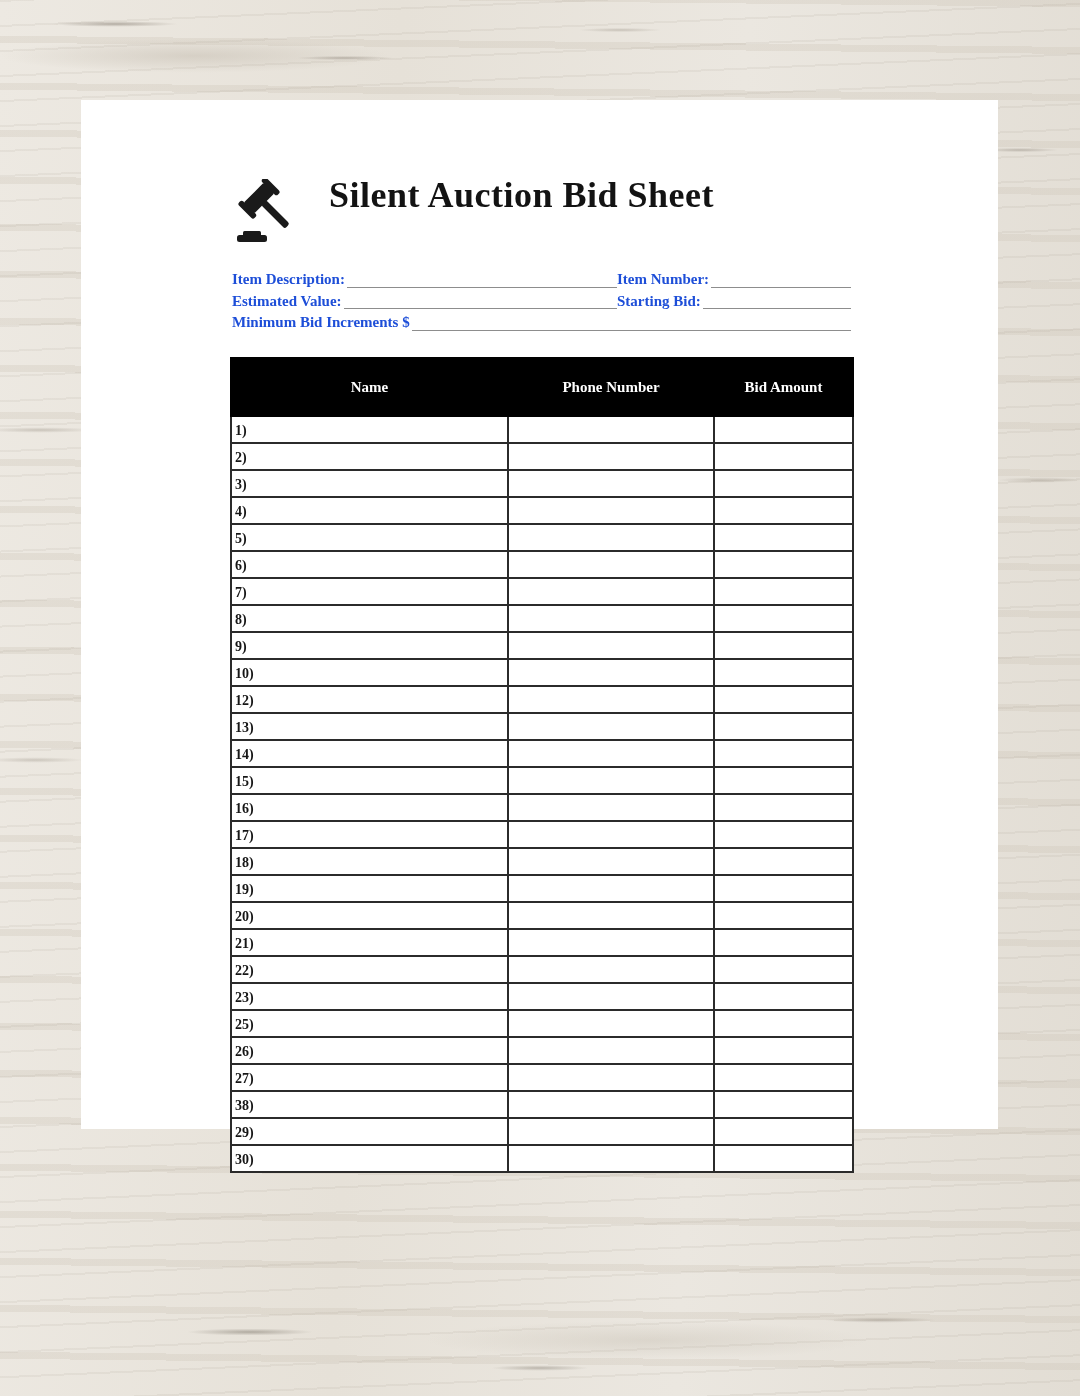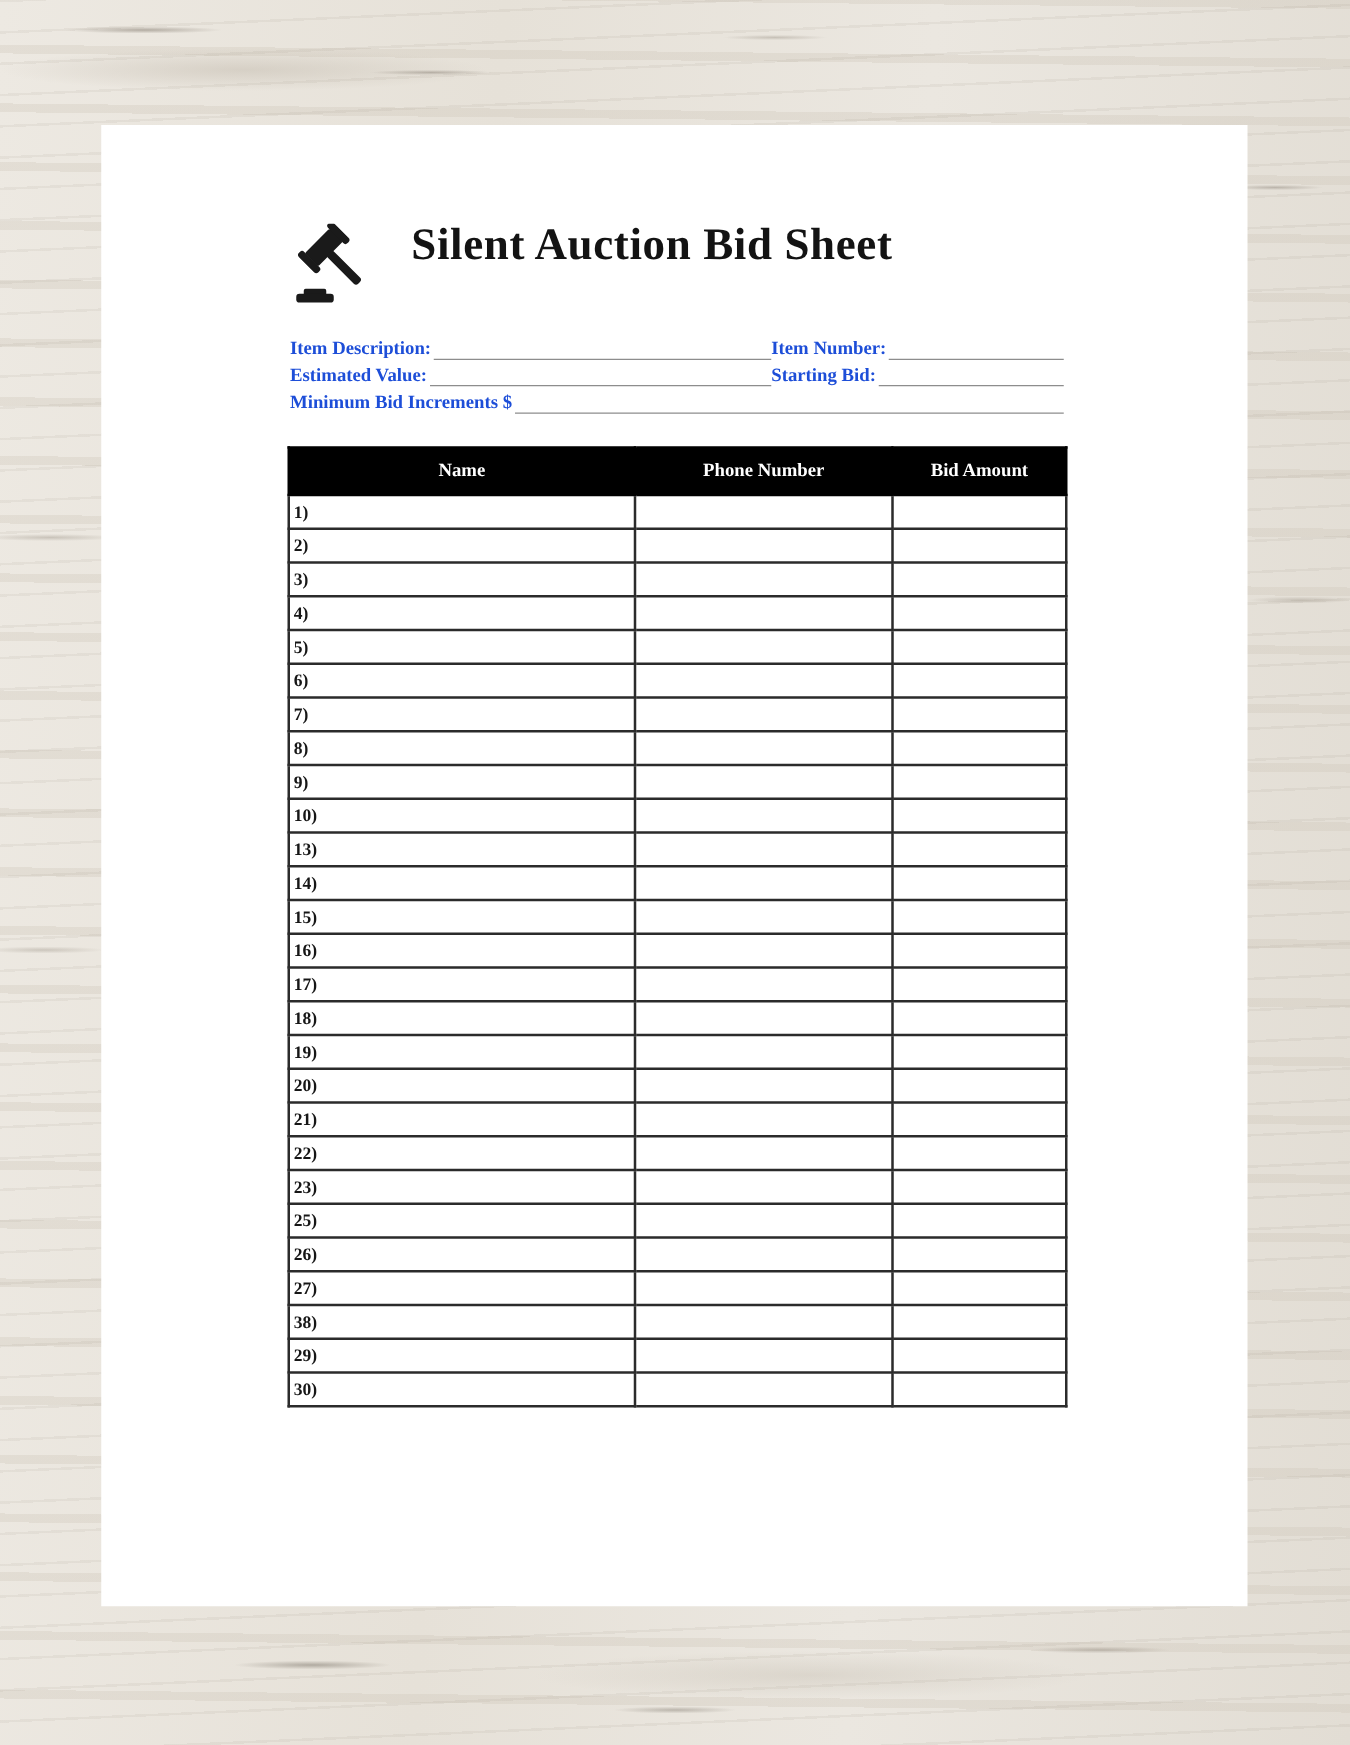--- a/index.html
+++ b/index.html
@@ -18,21 +18,21 @@
       radial-gradient(ellipse 90px 5px at 250px 1332px, rgba(100,92,80,.42), transparent 70%),
       radial-gradient(ellipse 70px 4px at 540px 1368px, rgba(100,92,80,.35), transparent 70%),
       radial-gradient(ellipse 80px 4px at 880px 1320px, rgba(110,100,88,.32), transparent 70%),
       radial-gradient(ellipse 300px 26px at 18% 4%,   rgba(185,176,162,.40), transparent 65%),
       radial-gradient(ellipse 340px 30px at 60% 96%,  rgba(190,182,168,.35), transparent 65%),
       repeating-linear-gradient(177.5deg, rgba(150,140,125,.10) 0 2px, rgba(0,0,0,0) 2px 25px),
       repeating-linear-gradient(180.6deg, rgba(206,198,185,.33) 0 7px, rgba(0,0,0,0) 7px 47px),
       linear-gradient(93deg, #ede9e2 0%, #e6e1d8 35%, #ebe7e0 65%, #e2ddd4 100%);
   }
   .sheet {
-    position: absolute; left: 81px; top: 100px; width: 917px; height: 1185px;
+    position: absolute; left: 81px; top: 100px; width: 917px; height: 1029px;
     background: #ffffff;
   }
   .gavel {
     position: absolute; left: 154px; top: 79px; width: 56px; height: 66px;
   }
   .gavel svg { width: 100%; height: 100%; }
   .title {
     position: absolute; left: 248px; top: 74px; margin: 0;
     font-size: 36px; font-weight: 700; color: #131313; letter-spacing: .5px;
     white-space: nowrap;
@@ -51,21 +51,21 @@
   .bid-table {
     position: absolute; left: 149px; top: 257px; width: 622px;
     border-collapse: collapse; table-layout: fixed;
   }
   .bid-table col.c-name  { width: 277px; }
   .bid-table col.c-phone { width: 206px; }
   .bid-table col.c-bid   { width: 139px; }
   .bid-table th {
     background: #000000; color: #ffffff;
     font-size: 15px; font-weight: 700; text-align: center;
-    height: 24px; padding: 6px; border: 2px solid #000000;
+    height: 24px; padding: 16px; border: 2px solid #000000;
   }
   .bid-table td {
     border: 2px solid #2b2b2b; height: 25px; padding: 0;
     background: #ffffff;
   }
   .bid-table td .row-num {
     display: inline-block; padding-left: 3px; margin-top: -2px;
     font-size: 14px; font-weight: 700; color: #161616; line-height: 1;
   }
 </style>
@@ -178,20 +178,25 @@
     <td><span class="row-num">9)</span></td>
     <td></td>
     <td></td>
   </tr>
         <tr>
     <td><span class="row-num">10)</span></td>
     <td></td>
     <td></td>
   </tr>
         <tr>
+    <td><span class="row-num">12)</span></td>
+    <td></td>
+    <td></td>
+  </tr>
+        <tr>
     <td><span class="row-num">13)</span></td>
     <td></td>
     <td></td>
   </tr>
         <tr>
     <td><span class="row-num">14)</span></td>
     <td></td>
     <td></td>
   </tr>
         <tr>

